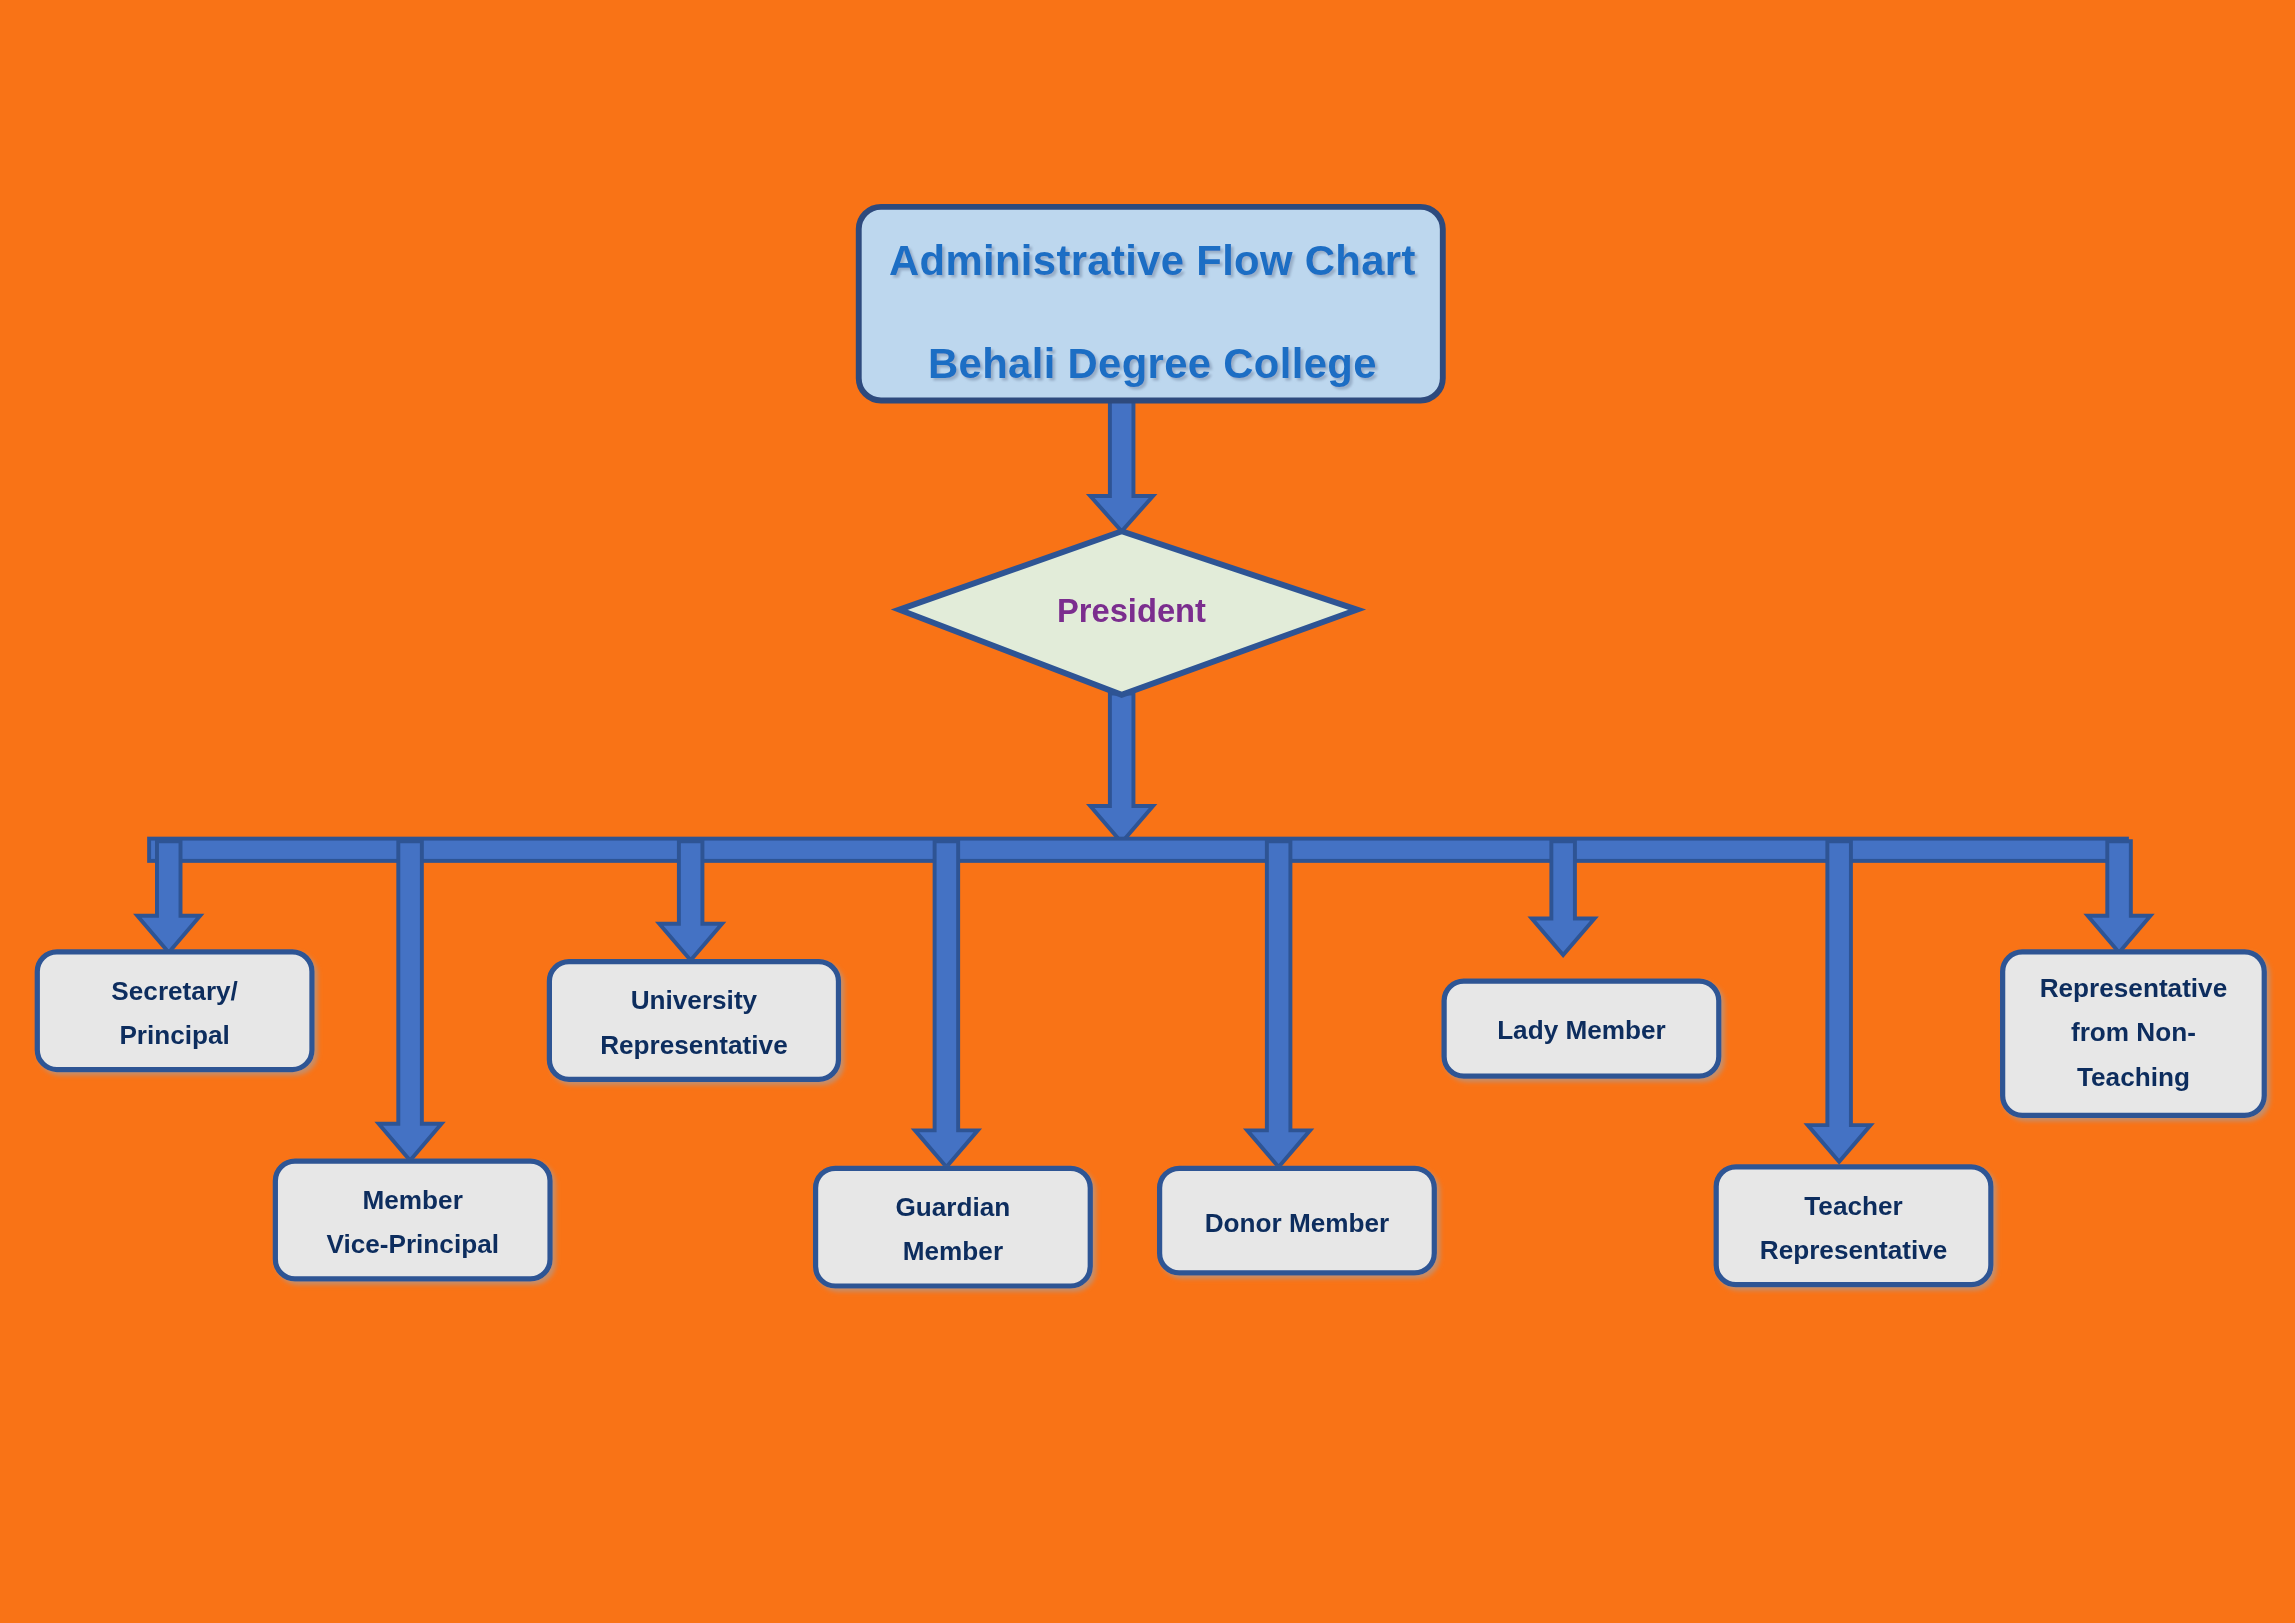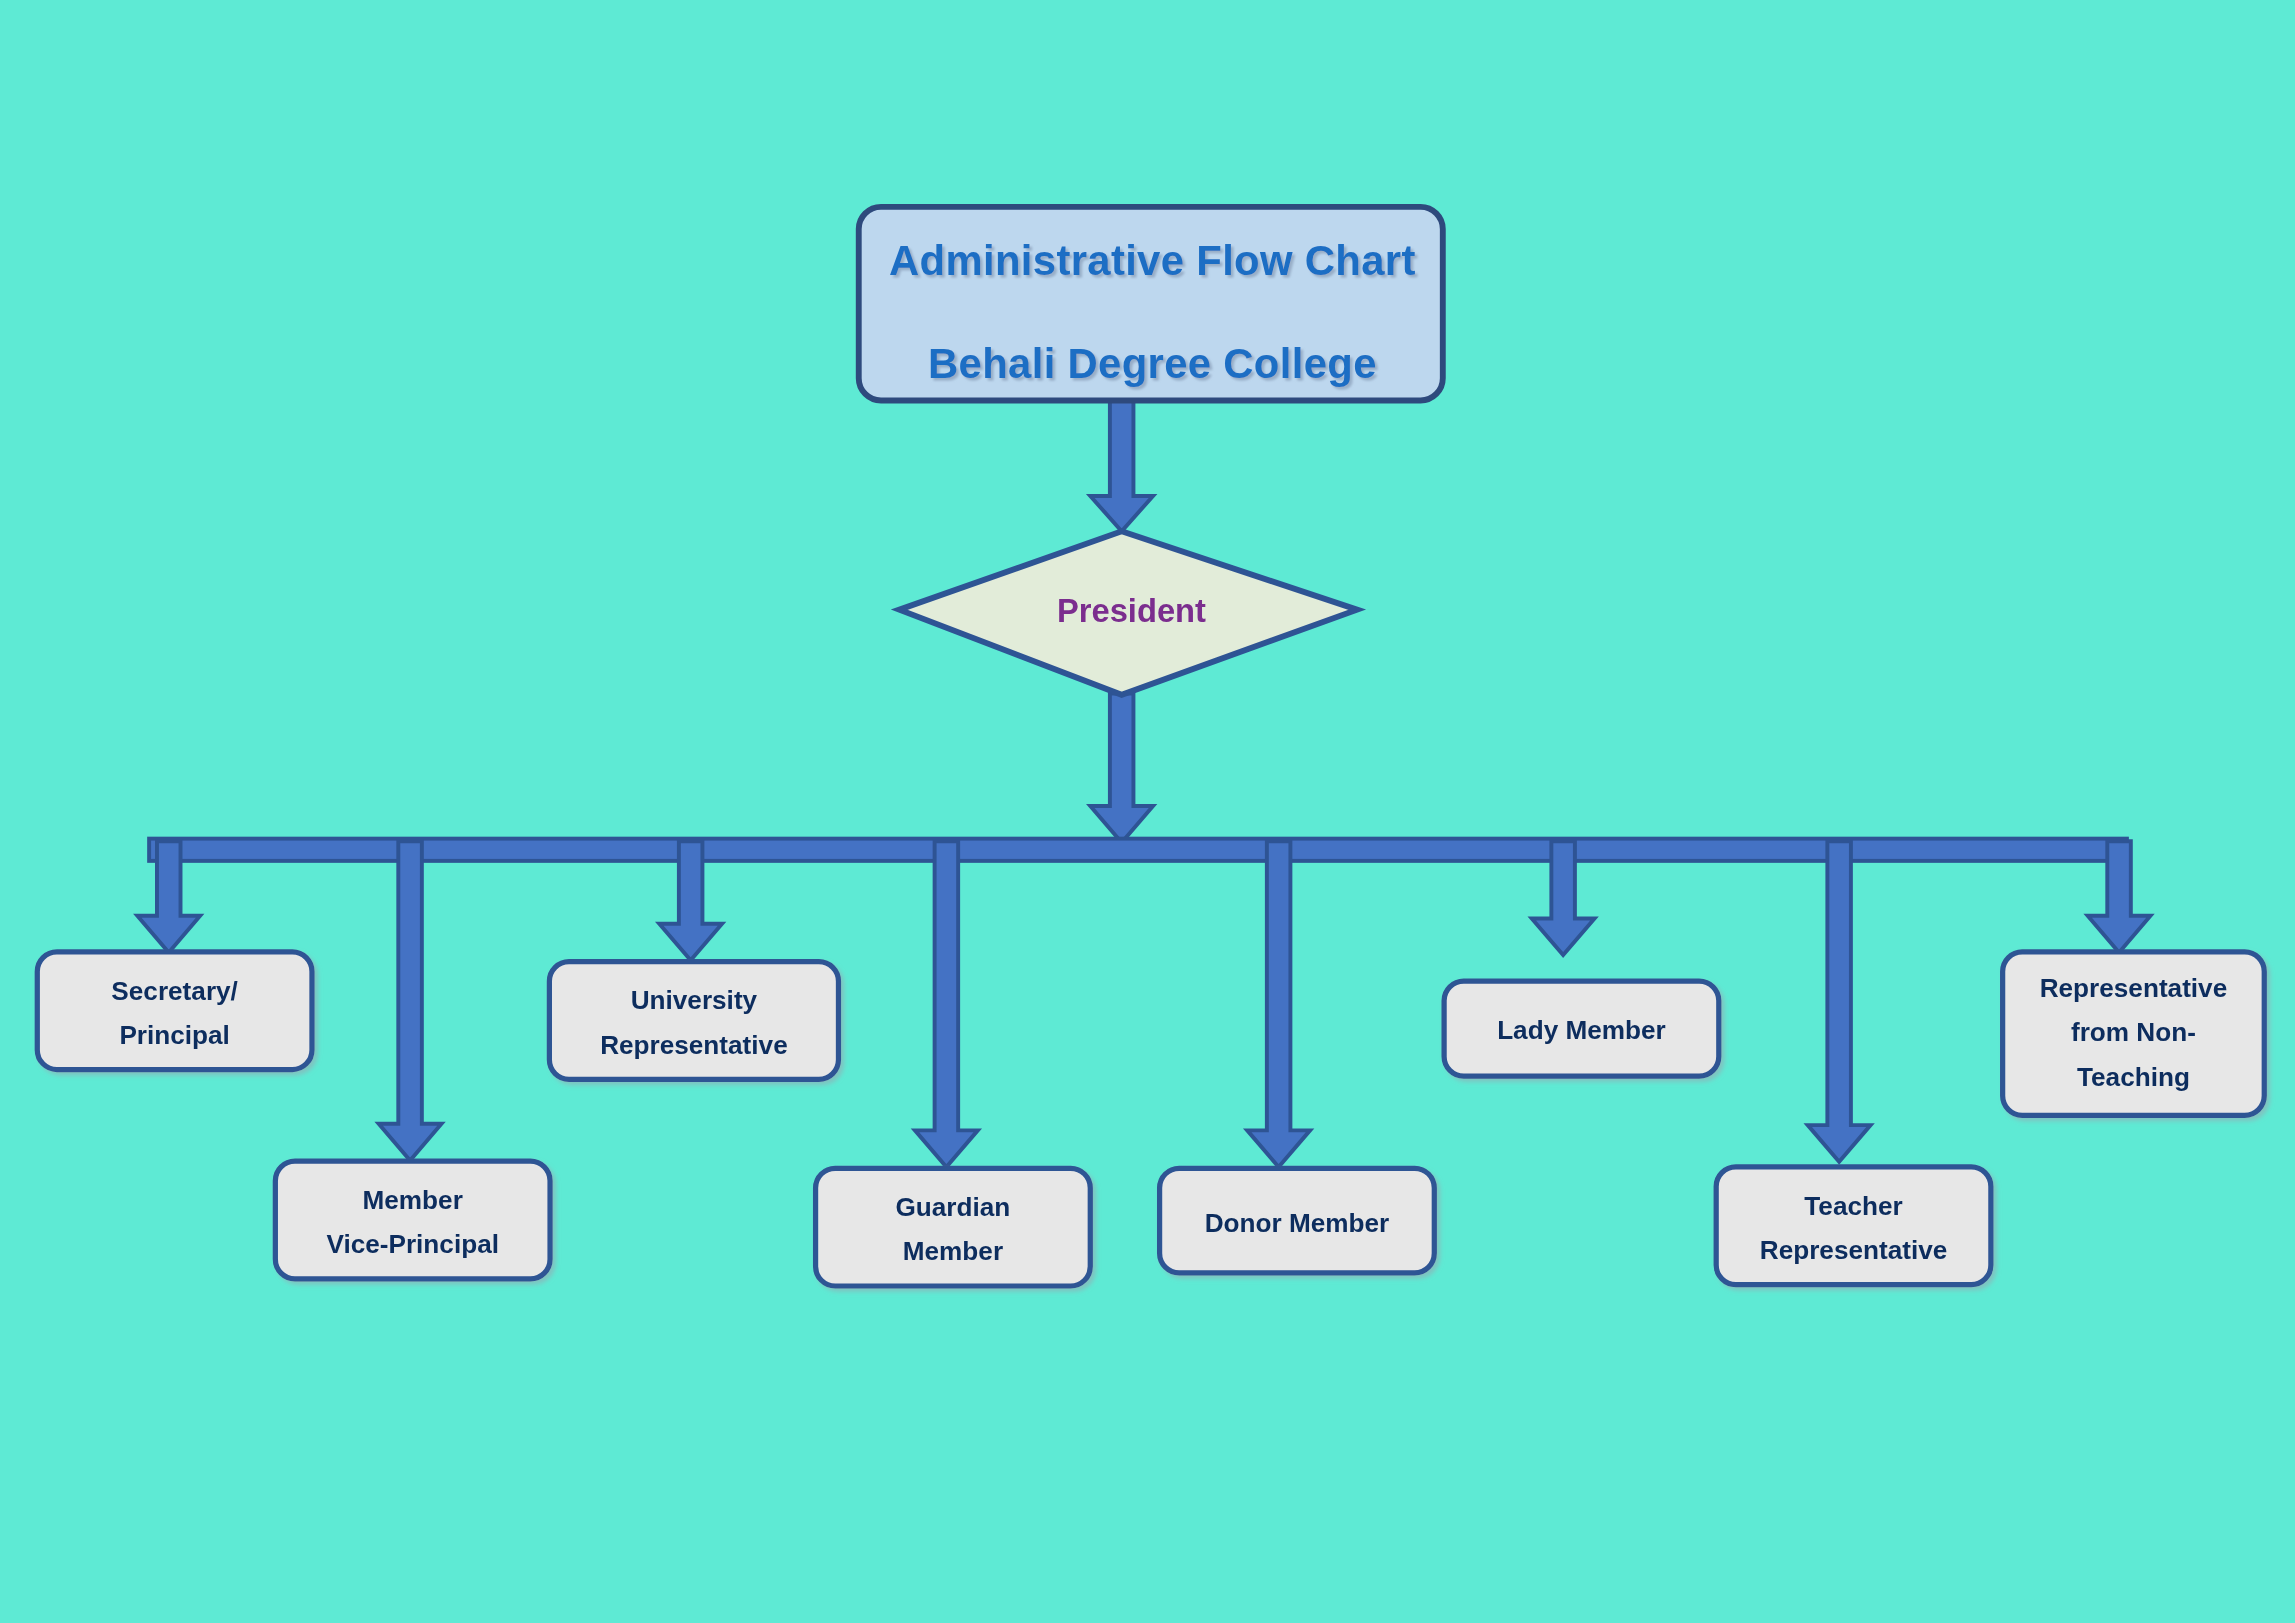--- a/index.html
+++ b/index.html
@@ -10,21 +10,21 @@
   body {
     width: 2295px;
     height: 1623px;
     overflow: hidden;
     font-family: "Liberation Sans", sans-serif;
   }
   #chart-root {
     position: relative;
     width: 2295px;
     height: 1623px;
-    background: #5eead4;
+    background: #f97316;
   }
   svg.flow {
     position: absolute;
     top: 0;
     left: 0;
     width: 2295px;
     height: 1623px;
   }
   
   .title-text {

